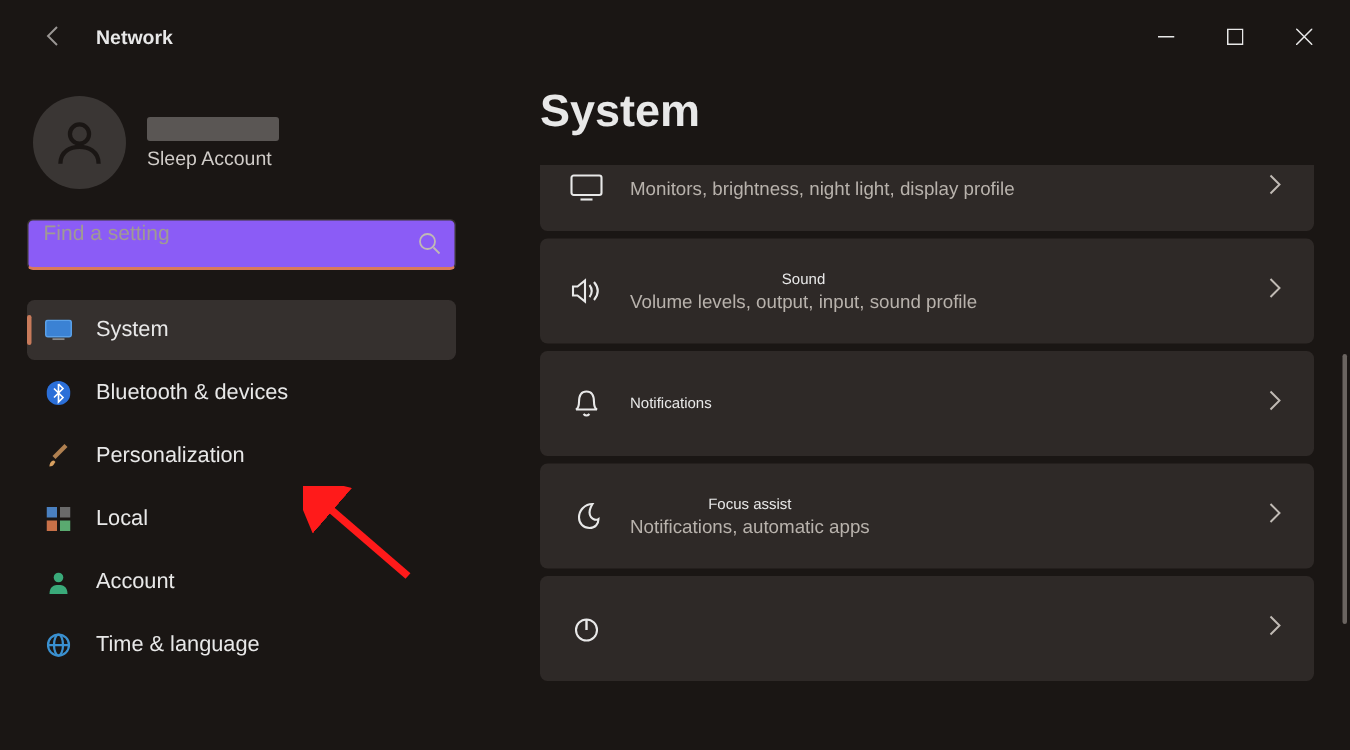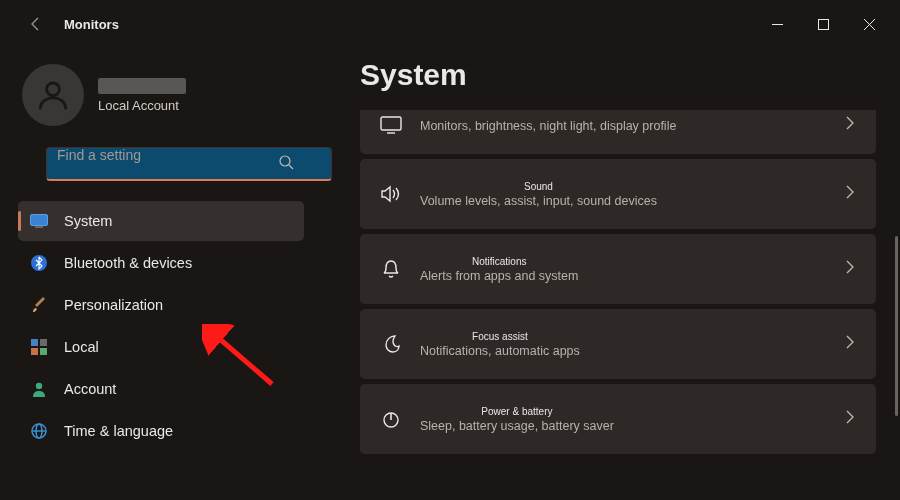--- a/index.html
+++ b/index.html
@@ -17,23 +17,23 @@
   
   
   .sidebar { width: 320px; padding: 8px 16px 0 18px; display: flex; flex-direction: column; }
   .user-block { display: flex; align-items: center; padding: 8px 4px 20px; gap: 14px; }
   .avatar { width: 62px; height: 62px; border-radius: 50%; background: #3a3634; display: flex; align-items: center; justify-content: center; }
   .user-name { width: 88px; height: 16px; background: #5a5654; border-radius: 2px; margin-bottom: 4px; }
   .user-sub { font-size: 13px; color: #d0ccc8; }
   
   .search-wrap { position: relative; margin-bottom: 20px; }
   .search-input {
-    width: 100%; height: 34px; background: #0c4a6e; border: 1px solid #3a3432;
+    width: 100%; height: 34px; background: #8b5cf6; border: 1px solid #3a3432;
     border-bottom: 2px solid #d97a5a; border-radius: 4px; padding: 0 40px 16px 10px;
-    color: #e8e8e8; font-size: 14px; outline: none; margin-left: 28px;
+    color: #e8e8e8; font-size: 14px; outline: none;
   }
   .search-input::placeholder { color: #a09a94; }
   .search-icon-pos { position: absolute; right: 10px; top: 8px; color: #c0bab4; }
   
   .nav-list { display: flex; flex-direction: column; gap: 2px; overflow-y: auto; }
   .nav-item {
     display: flex; align-items: center; height: 40px; padding: 0 12px; gap: 16px;
     border-radius: 5px; font-size: 14.5px; position: relative;
   }
   .nav-item.active { background: #35302e; }
@@ -64,21 +64,21 @@
 </style>
 </head>
 <body>
 
 <div class="titlebar">
   <div class="back-btn">
     <svg width="16" height="16" viewBox="0 0 16 16">
         <path d="M10 2 L4 8 L10 14" stroke="currentColor" stroke-width="1.3" fill="none"></path>
       </svg>
   </div>
-  <div class="title">Monitors</div>
+  <div class="title">Network</div>
   <div class="spacer"></div>
   <div class="win-controls">
     <div class="win-btn">
       <svg width="11" height="11" viewBox="0 0 11 11">
           <path d="M0 5.5 H11" stroke="currentColor" stroke-width="1"></path>
         </svg>
     </div>
     <div class="win-btn">
       <svg width="11" height="11" viewBox="0 0 11 11">
           <rect x="0.5" y="0.5" width="10" height="10" stroke="currentColor" stroke-width="1" fill="none"></rect>
@@ -97,21 +97,21 @@
   <div class="sidebar">
     <div class="user-block">
       <div class="avatar">
         <svg width="34" height="34" viewBox="0 0 24 24">
           <circle cx="12" cy="8" r="4.5" stroke="#1a1614" stroke-width="2" fill="none"></circle>
           <path d="M3 22 C3 16 8 14 12 14 C16 14 21 16 21 22" stroke="#1a1614" stroke-width="2" fill="none"></path>
         </svg>
       </div>
       <div>
         <div class="user-name"></div>
-        <div class="user-sub">Local Account</div>
+        <div class="user-sub">Sleep Account</div>
       </div>
     </div>
 
     <div class="search-wrap">
       <input class="search-input" placeholder="Find a setting" style="">
       <span class="search-icon-pos">
         <svg width="16" height="16" viewBox="0 0 16 16">
             <circle cx="7" cy="7" r="5" stroke="currentColor" stroke-width="1.2" fill="none"></circle>
             <path d="M11 11 L15 15" stroke="currentColor" stroke-width="1.2"></path>
           </svg>
@@ -202,37 +202,36 @@
       <div class="card">
         <span class="card-icon">
           <svg width="22" height="18" viewBox="0 0 22 18">
               <path d="M2 6 H5 L10 2 V16 L5 12 H2 Z" stroke="currentColor" stroke-width="1.4" fill="none"></path>
               <path d="M13 5 Q16 9 13 13" stroke="currentColor" stroke-width="1.4" fill="none"></path>
               <path d="M16 3 Q21 9 16 15" stroke="currentColor" stroke-width="1.4" fill="none"></path>
             </svg>
         </span>
         <div>
           <div class="card-title">Sound</div>
-          <div class="card-sub">Volume levels, assist, input, sound devices</div>
+          <div class="card-sub">Volume levels, output, input, sound profile</div>
         </div>
         <span class="chevron"><svg width="8" height="14" viewBox="0 0 8 14">
               <path d="M1 1 L7 7 L1 13" stroke="currentColor" stroke-width="1.3" fill="none"></path>
             </svg></span>
       </div>
 
       <div class="card">
         <span class="card-icon">
           <svg width="20" height="20" viewBox="0 0 20 20">
               <path d="M10 2 C6 2 5 5 5 9 C5 13 3 14 3 14 H17 C17 14 15 13 15 9 C15 5 14 2 10 2 Z" stroke="currentColor" stroke-width="1.4" fill="none"></path>
               <path d="M8 17 Q10 19 12 17" stroke="currentColor" stroke-width="1.4" fill="none"></path>
             </svg>
         </span>
         <div>
           <div class="card-title">Notifications</div>
-          <div class="card-sub">Alerts from apps and system</div>
         </div>
         <span class="chevron"><svg width="8" height="14" viewBox="0 0 8 14">
               <path d="M1 1 L7 7 L1 13" stroke="currentColor" stroke-width="1.3" fill="none"></path>
             </svg></span>
       </div>
 
       <div class="card">
         <span class="card-icon">
           <svg width="20" height="20" viewBox="0 0 20 20">
               <path d="M14 2 C9 2 5 6 5 11 C5 15 8 18 12 18 C16 18 18 15 18 12 C15 14 9 10 14 2 Z" stroke="currentColor" stroke-width="1.4" fill="none"></path>
@@ -247,24 +246,20 @@
             </svg></span>
       </div>
 
       <div class="card">
         <span class="card-icon">
           <svg width="20" height="20" viewBox="0 0 20 20">
               <circle cx="10" cy="11" r="7" stroke="currentColor" stroke-width="1.4" fill="none"></circle>
               <path d="M10 4 V11" stroke="currentColor" stroke-width="1.6"></path>
             </svg>
         </span>
-        <div>
-          <div class="card-title">Power &amp; battery</div>
-          <div class="card-sub">Sleep, battery usage, battery saver</div>
-        </div>
         <span class="chevron"><svg width="8" height="14" viewBox="0 0 8 14">
               <path d="M1 1 L7 7 L1 13" stroke="currentColor" stroke-width="1.3" fill="none"></path>
             </svg></span>
       </div>
     </div>
   </div>
 </div>
 
 <div class="scrollbar"></div>
 

